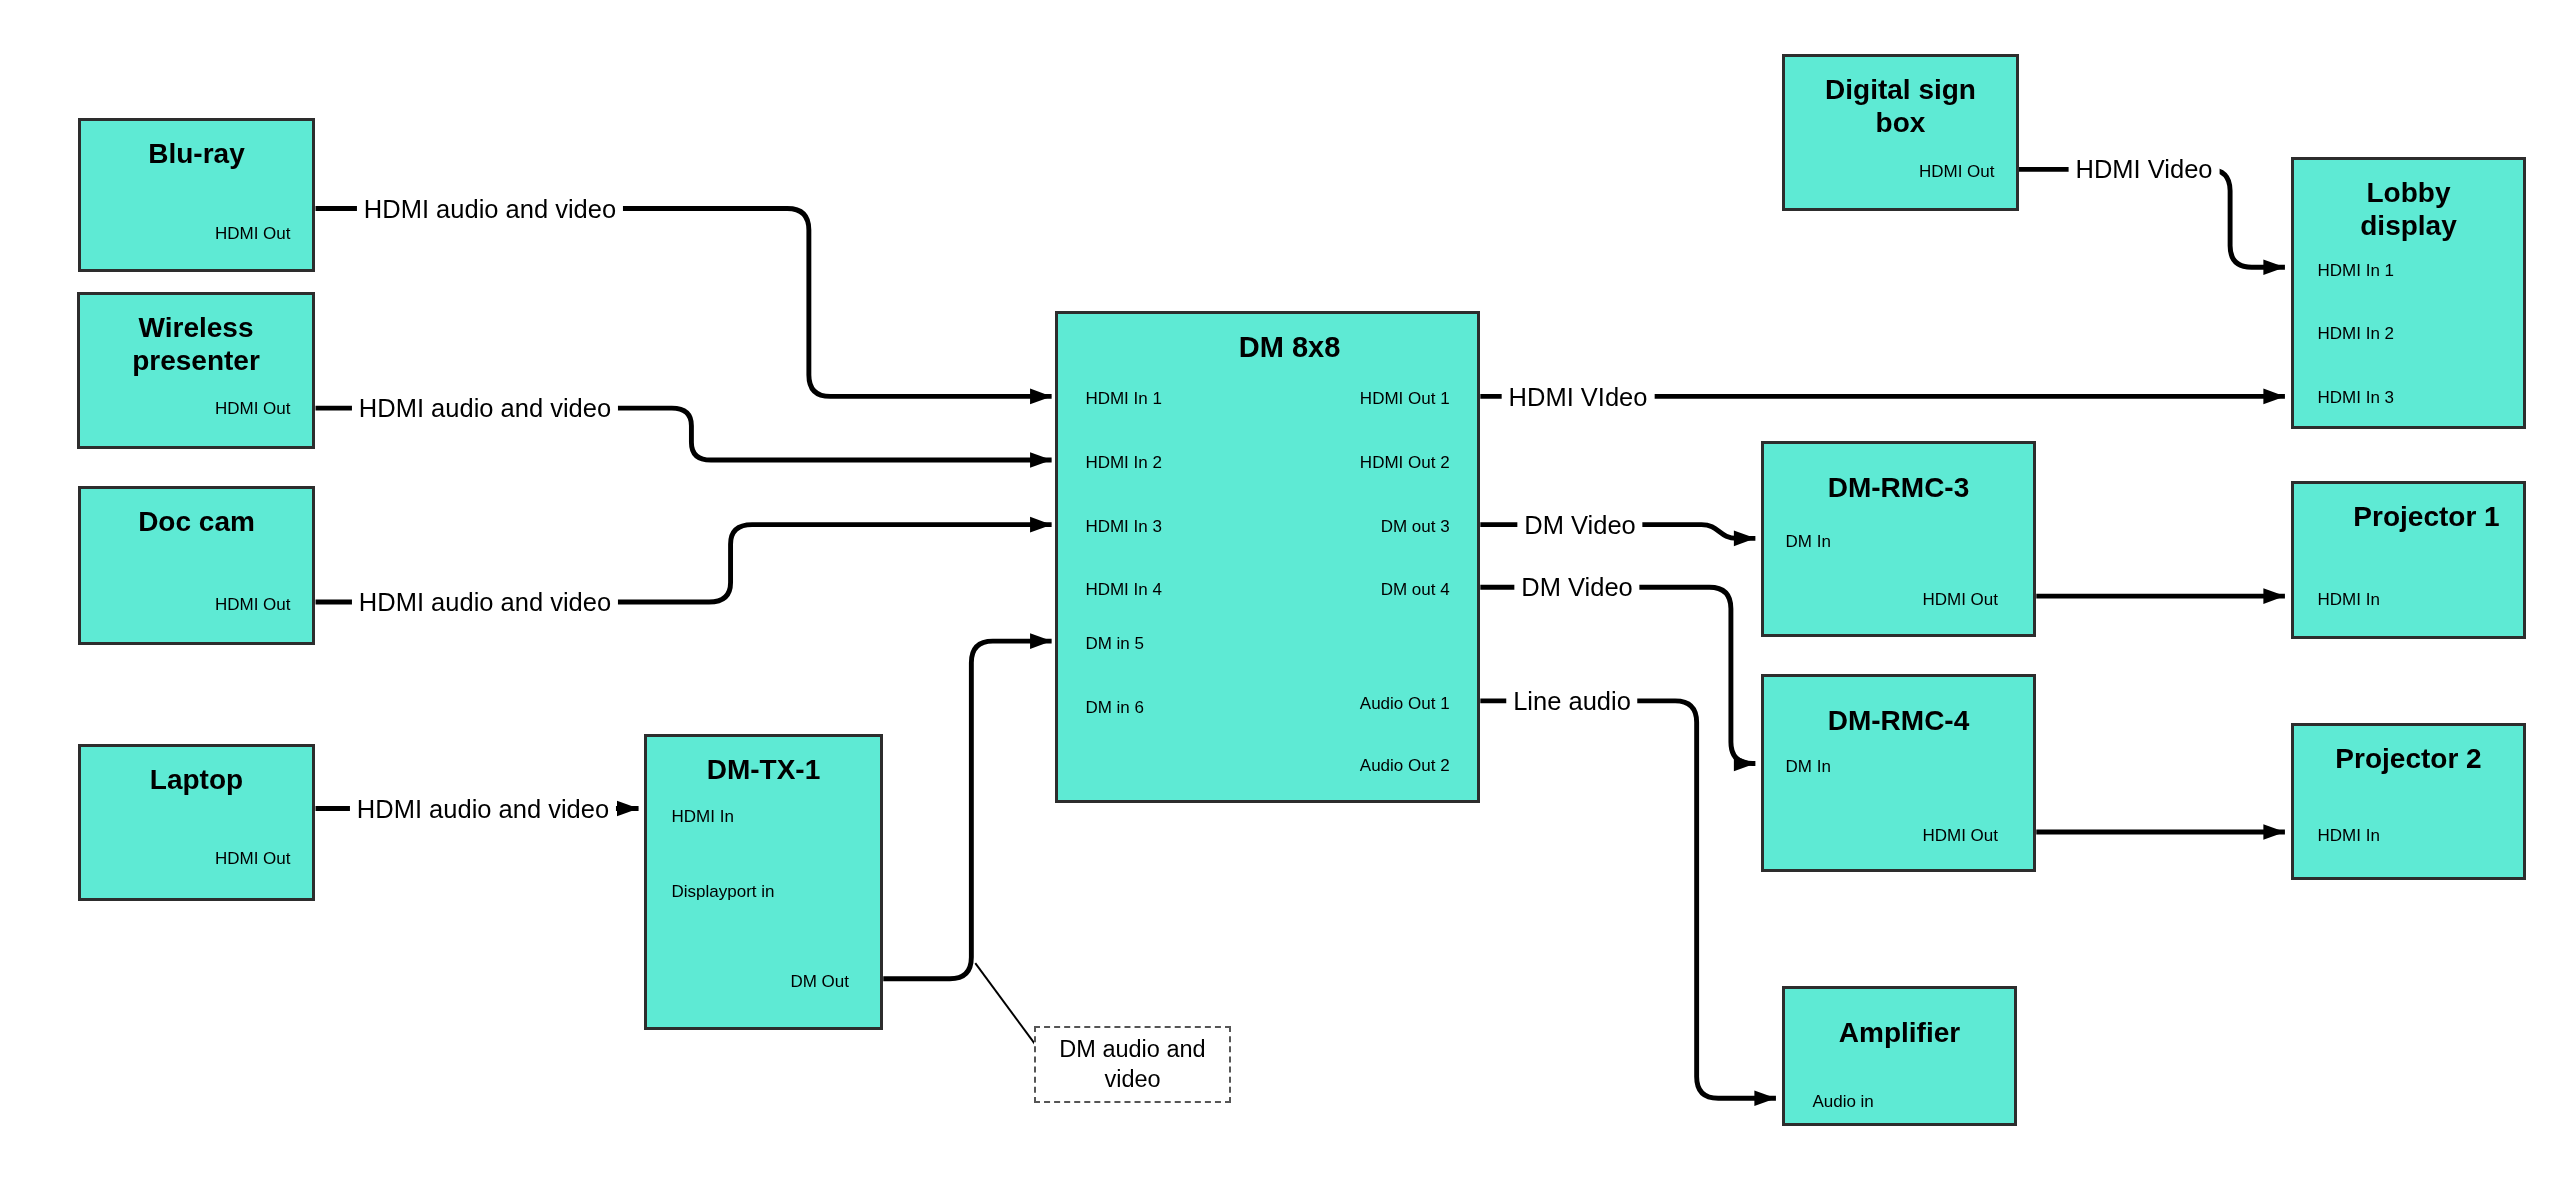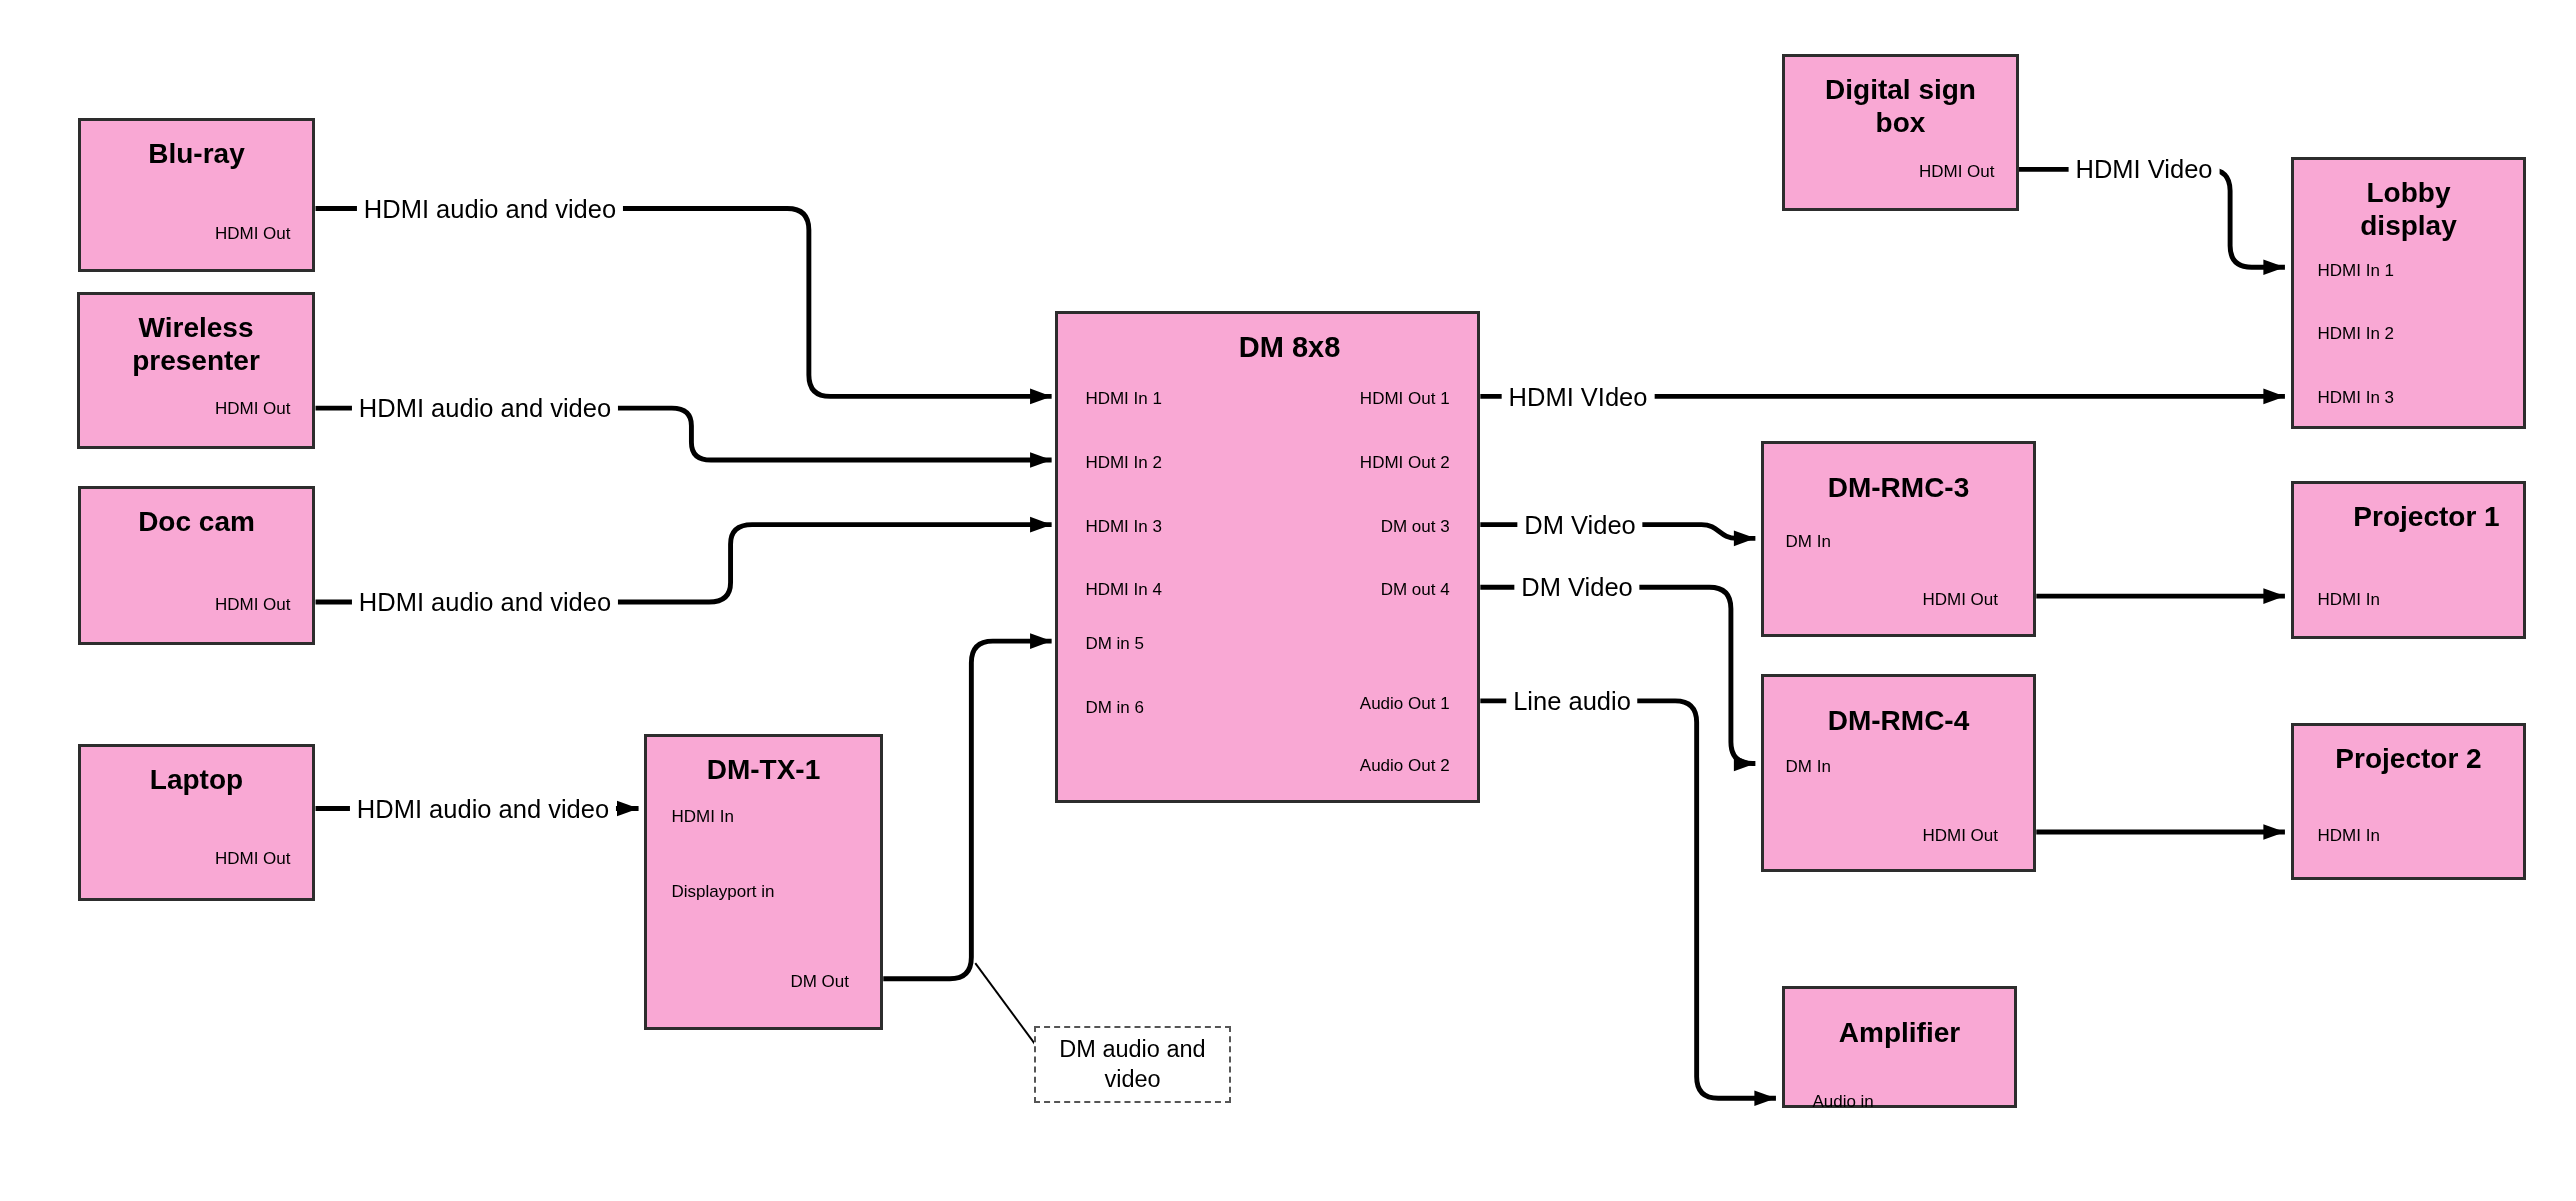--- a/index.html
+++ b/index.html
@@ -14,21 +14,21 @@
   }
   .wires {
     position: absolute;
     left: 0; top: 0;
     z-index: 1;
   }
   .node {
     position: absolute;
     box-sizing: border-box;
     border: 3.9px solid #2d2d2d;
-    background: #f9a8d4;
+    background: #5eead4;
     z-index: 2;
   }
   .node-title {
     font-size: 28px;
     font-weight: 700;
     text-align: center;
     margin: 15.7px auto 0 auto;
     line-height: 1.18;
   }
   .node-title.mt28 { margin-top: 27.4px; }
@@ -162,21 +162,21 @@
     <div class="node-title mt28">DM-RMC-4</div>
     <div class="port" style="top:90px; left:21.5px;">DM In</div>
     <div class="port" style="top:159px; right:35px;">HDMI Out</div>
   </div>
 
   <div class="node" style="left:2291px; top:723px; width:235px; height:157px;">
     <div class="node-title">Projector 2</div>
     <div class="port" style="top:110px; left:23.5px;">HDMI In</div>
   </div>
 
-  <div class="node" style="left:1782px; top:986px; width:235px; height:122px;">
+  <div class="node" style="left:1782px; top:986px; width:235px; height:140px;">
     <div class="node-title mt28">Amplifier</div>
     <div class="port" style="top:113px; left:27.4px;">Audio in</div>
   </div>
 
   <div class="edge-label" style="left:490px;  top:209px;">HDMI audio and video</div>
   <div class="edge-label" style="left:485px;  top:408px;">HDMI audio and video</div>
   <div class="edge-label" style="left:485px;  top:602px;">HDMI audio and video</div>
   <div class="edge-label" style="left:483px;  top:809px;">HDMI audio and video</div>
   <div class="edge-label" style="left:1578px; top:397px;">HDMI VIdeo</div>
   <div class="edge-label" style="left:2144px; top:169px;">HDMI Video</div>

